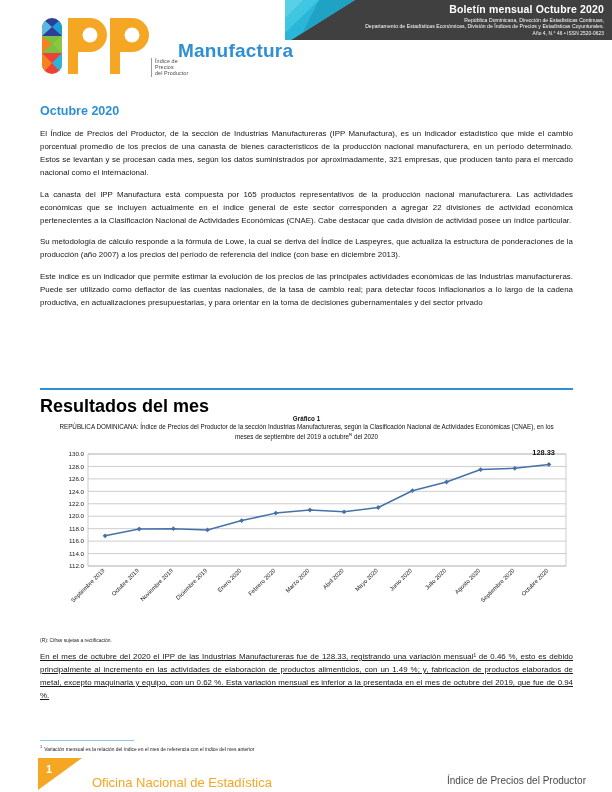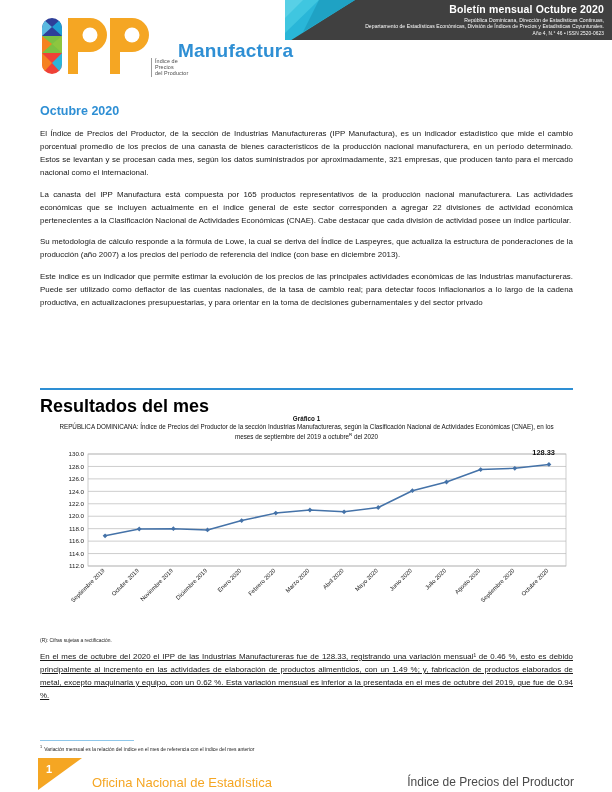--- a/index.html
+++ b/index.html
@@ -226,23 +226,23 @@
   }
   .footer-left {
     position: absolute;
     left: 92px;
     top: 17px;
     font-size: 13px;
     color: #f5a623;
   }
   .footer-right {
     position: absolute;
-    right: 38px;
+    right: 26px;
     top: 17px;
-    font-size: 12px;
+    font-size: 10px;
     color: #4a4a4a;
   }
 
   
   .xlab {
     font-size: 5.9px;
     fill: #1a1a1a;
     font-family: "Liberation Sans", sans-serif;
   }
   .ylab {

